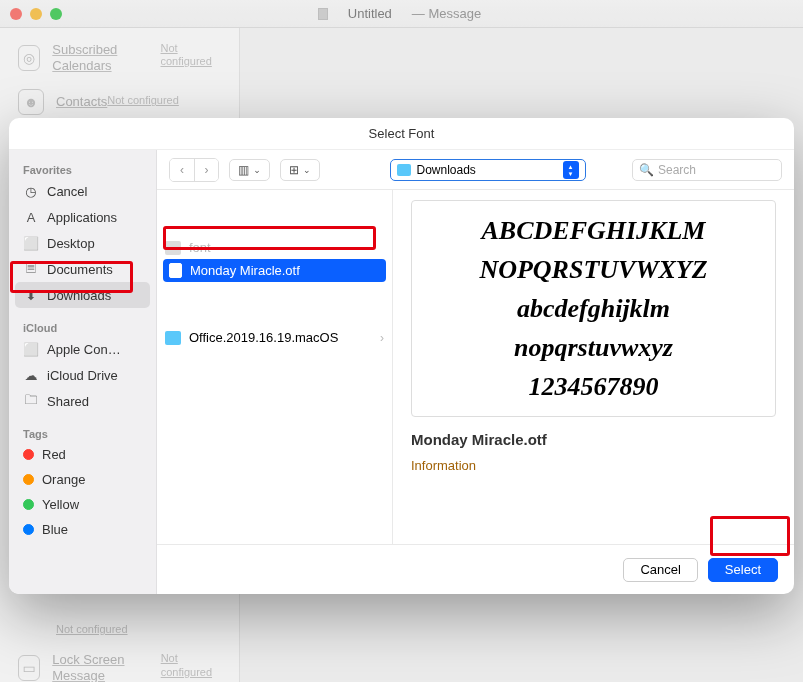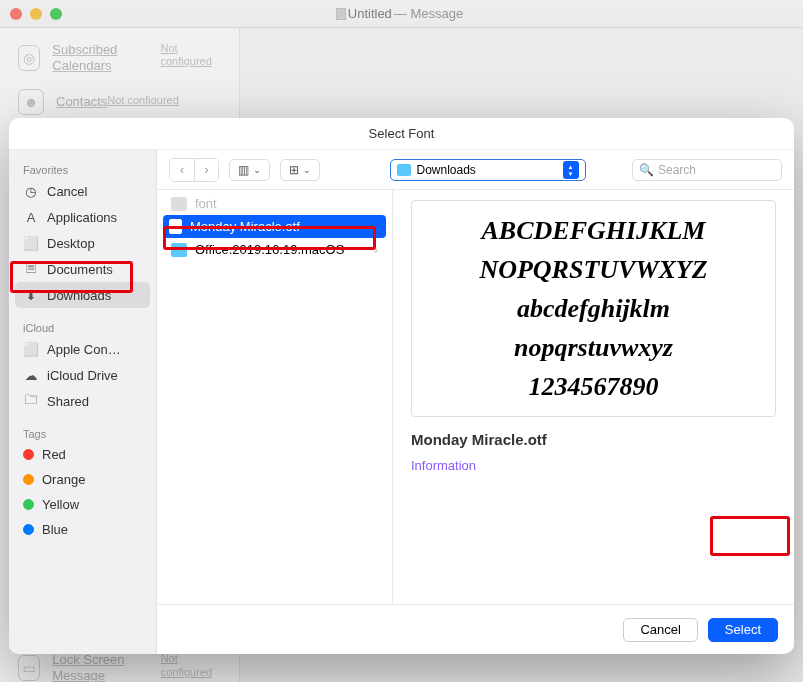--- a/index.html
+++ b/index.html
@@ -5,73 +5,73 @@
 * { box-sizing: border-box; margin: 0; padding: 0; }
 body { font-family: -apple-system, BlinkMacSystemFont, "Segoe UI", sans-serif; background: #f0f0f0; width: 803px; height: 682px; overflow: hidden; position: relative; }
 
 .main-window { width: 803px; height: 682px; background: #fff; display: flex; flex-direction: column; }
 .titlebar { height: 28px; background: linear-gradient(#fcfcfc, #f6f6f6); display: flex; align-items: center; padding: 0 10px; border-bottom: 1px solid #ddd; }
 .traffic-lights { display: flex; gap: 8px; }
 .traffic-light { width: 12px; height: 12px; border-radius: 50%; }
 .red { background: #ff5f57; }
 .yellow { background: #febc2e; }
 .green { background: #28c840; }
-.title-center { flex: 1; text-align: center; font-size: 13px; color: #888; display:flex; align-items:center; justify-content:center; gap:2px;}
+.title-center { flex: 1; text-align: center; font-size: 13px; color: #888; display:flex; align-items:center; justify-content:center; gap:20px;}
 .title-center .doc-icon { width:10px; height:12px; background:#ccc; border:1px solid #bbb;}
 .title-center b { color:#666; font-weight:500;}
 
 .bg-content { flex:1; background:#f7f7f7; position:relative; }
 .bg-sidebar { position:absolute; left:0; top:0; width:240px; height:100%; background:#fff; border-right:1px solid #e5e5e5; padding:6px 0;}
 .bg-item { display:flex; align-items:center; gap:12px; padding:8px 18px; color:#bbb; }
 .bg-item .bg-icon { width:26px; height:26px; border:1.5px solid #ccc; border-radius:6px; display:flex; align-items:center; justify-content:center; font-size:14px;}
 .bg-item .bg-texts { display:flex; flex-direction:row; line-height:1.2;text-decoration:underline;}
 .bg-item .bg-title { font-size:13px; color:#aaa; font-weight:500;}
 .bg-item .bg-sub { font-size:11px; color:#bbb;}
 
 .overlay-dim { position:absolute; inset:0; background:rgba(200,200,200,0.25); }
 
-.dialog { position:absolute; left:9px; top:118px; width:785px; height:536px; background:#fff; border-radius:10px; box-shadow:0 20px 60px rgba(0,0,0,0.35); overflow:hidden; display:flex; flex-direction:column;}
+.dialog { position:absolute; left:9px; top:118px; width:785px; height:476px; background:#fff; border-radius:10px; box-shadow:0 20px 60px rgba(0,0,0,0.35); overflow:hidden; display:flex; flex-direction:column;}
 .dialog-title { height:32px; display:flex; align-items:center; justify-content:center; font-size:13px; font-weight:500; color:#333; border-bottom:1px solid #eee;}
 .dialog-body { flex:1; display:flex; overflow:hidden;}
 
 .sidebar { width:148px; background:#f1f0f2; border-right:1px solid #e1e0e2; padding:8px 0; overflow-y:auto;}
-.sb-section { font-size:11px; color:#888; font-weight:400; padding:6px 14px 2px;}
+.sb-section { font-size:11px; color:#888; font-weight:700; padding:6px 14px 2px;}
 .sb-item { display:flex; align-items:center; gap:8px; padding:5px 14px; font-size:13px; color:#333; cursor:default;}
 .sb-item.selected { background:#dcdbdd; border-radius:5px; margin:0 6px; padding:5px 8px;}
 .sb-icon { width:16px; height:16px; display:flex; align-items:center; justify-content:center; color:#555; font-size:13px;}
 .tag-dot { width:11px; height:11px; border-radius:50%; border:1px solid; }
 
 .main-area { flex:1; display:flex; flex-direction:column;}
 .toolbar { height:40px; border-bottom:1px solid #e9e9e9; display:flex; align-items:center; gap:10px; padding:0 12px;}
 .nav-btns { display:flex; border:1px solid #ddd; border-radius:5px; overflow:hidden;}
 .nav-btn { width:24px; height:22px; display:flex; align-items:center; justify-content:center; font-size:12px; color:#999; background:#fff;}
 .nav-btn + .nav-btn { border-left:1px solid #ddd;}
 .view-btn { border:1px solid #ddd; border-radius:5px; padding:3px 8px; font-size:12px; display:flex; align-items:center; gap:4px; background:#fff; color:#555;}
 .path-dd { flex:0 0 196px; height:22px; background:#fff; border:1px solid #2b78e4; border-radius:5px; display:flex; align-items:center; padding:0 6px; font-size:12px; gap:6px; position:relative;}
 .path-dd .folder-icon { width:14px; height:12px; background:#5ac8fa; border-radius:2px;}
 .path-dd .dd-arrows { margin-left:auto; width:16px; height:18px; background:#0a60ff; border-radius:3px; display:flex; flex-direction:column; align-items:center; justify-content:center; color:#fff; font-size:7px; line-height:7px;}
 .search-box { flex:0 0 150px; margin-left:auto; height:22px; border:1px solid #ddd; border-radius:5px; display:flex; align-items:center; gap:4px; padding:0 6px; font-size:12px; color:#aaa;}
 
 .content-split { flex:1; display:flex; overflow:hidden;}
 .file-col { width:236px; border-right:1px solid #e9e9e9; overflow-y:auto; padding-top:2px;}
-.file-row { display:flex; align-items:center; gap:8px; padding:4px 14px; font-size:13px; position:relative;}
+.file-row { display:flex; align-items:center; gap:8px; padding:4px 8px; font-size:13px; position:relative;margin-top:44px;}
 .file-row .fr-icon { width:16px; height:14px; background:#5ac8fa; border-radius:2px; flex-shrink:0;}
 .file-row.file .fr-icon { background:#fff; border:1px solid #aaa; border-radius:2px; width:13px; height:15px;}
 .file-row.dim { color:#bbb;}
 .file-row.dim .fr-icon { background:#ddd;}
 .file-row.selected { background:#0a60ff; color:#fff; margin:0 6px; border-radius:4px; padding:4px 6px;}
 .file-row.selected .fr-icon { background:#fff; border-color:#fff;}
 .file-row .chev { margin-left:auto; color:#bbb; font-size:12px;}
 
 .preview-col { flex:1; padding:10px 18px; overflow:auto; display:flex; flex-direction:column;}
 .preview-box { border:1px solid #ddd; border-radius:4px; padding:10px; text-align:center; font-family: 'Brush Script MT', cursive; font-size:26px; line-height:1.5; font-weight:bold; font-style:italic;}
 .preview-meta { margin-top:14px;}
 .preview-meta .fname { font-size:15px; font-weight:600; color:#333;}
 .preview-meta .fdesc { font-size:12px; color:#777; margin-top:2px;}
-.preview-meta .finfo { font-size:13px; color:#8b5cf6; margin-top:10px; font-weight:500;}
+.preview-meta .finfo { font-size:13px; color:#a16207; margin-top:10px; font-weight:500;}
 
 .dialog-footer { height:50px; border-top:1px solid #e9e9e9; display:flex; align-items:center; justify-content:flex-end; gap:10px; padding:0 16px;}
 .btn { height:24px; padding:0 16px; border-radius:5px; font-size:13px; display:flex; align-items:center; border:1px solid #ccc; background:#fff; cursor:default;}
 .btn.primary { background:#0a60ff; color:#fff; border-color:#0a60ff; font-weight:500;}
 
 .hl { position:absolute; border:3px solid #e3000f; border-radius:3px; pointer-events:none; z-index:100;}
 .hl1 { left:10px; top:261px; width:123px; height:32px;}
 .hl2 { left:163px; top:226px; width:213px; height:24px;}
 .hl3 { left:710px; top:516px; width:80px; height:40px;}
 </style>

